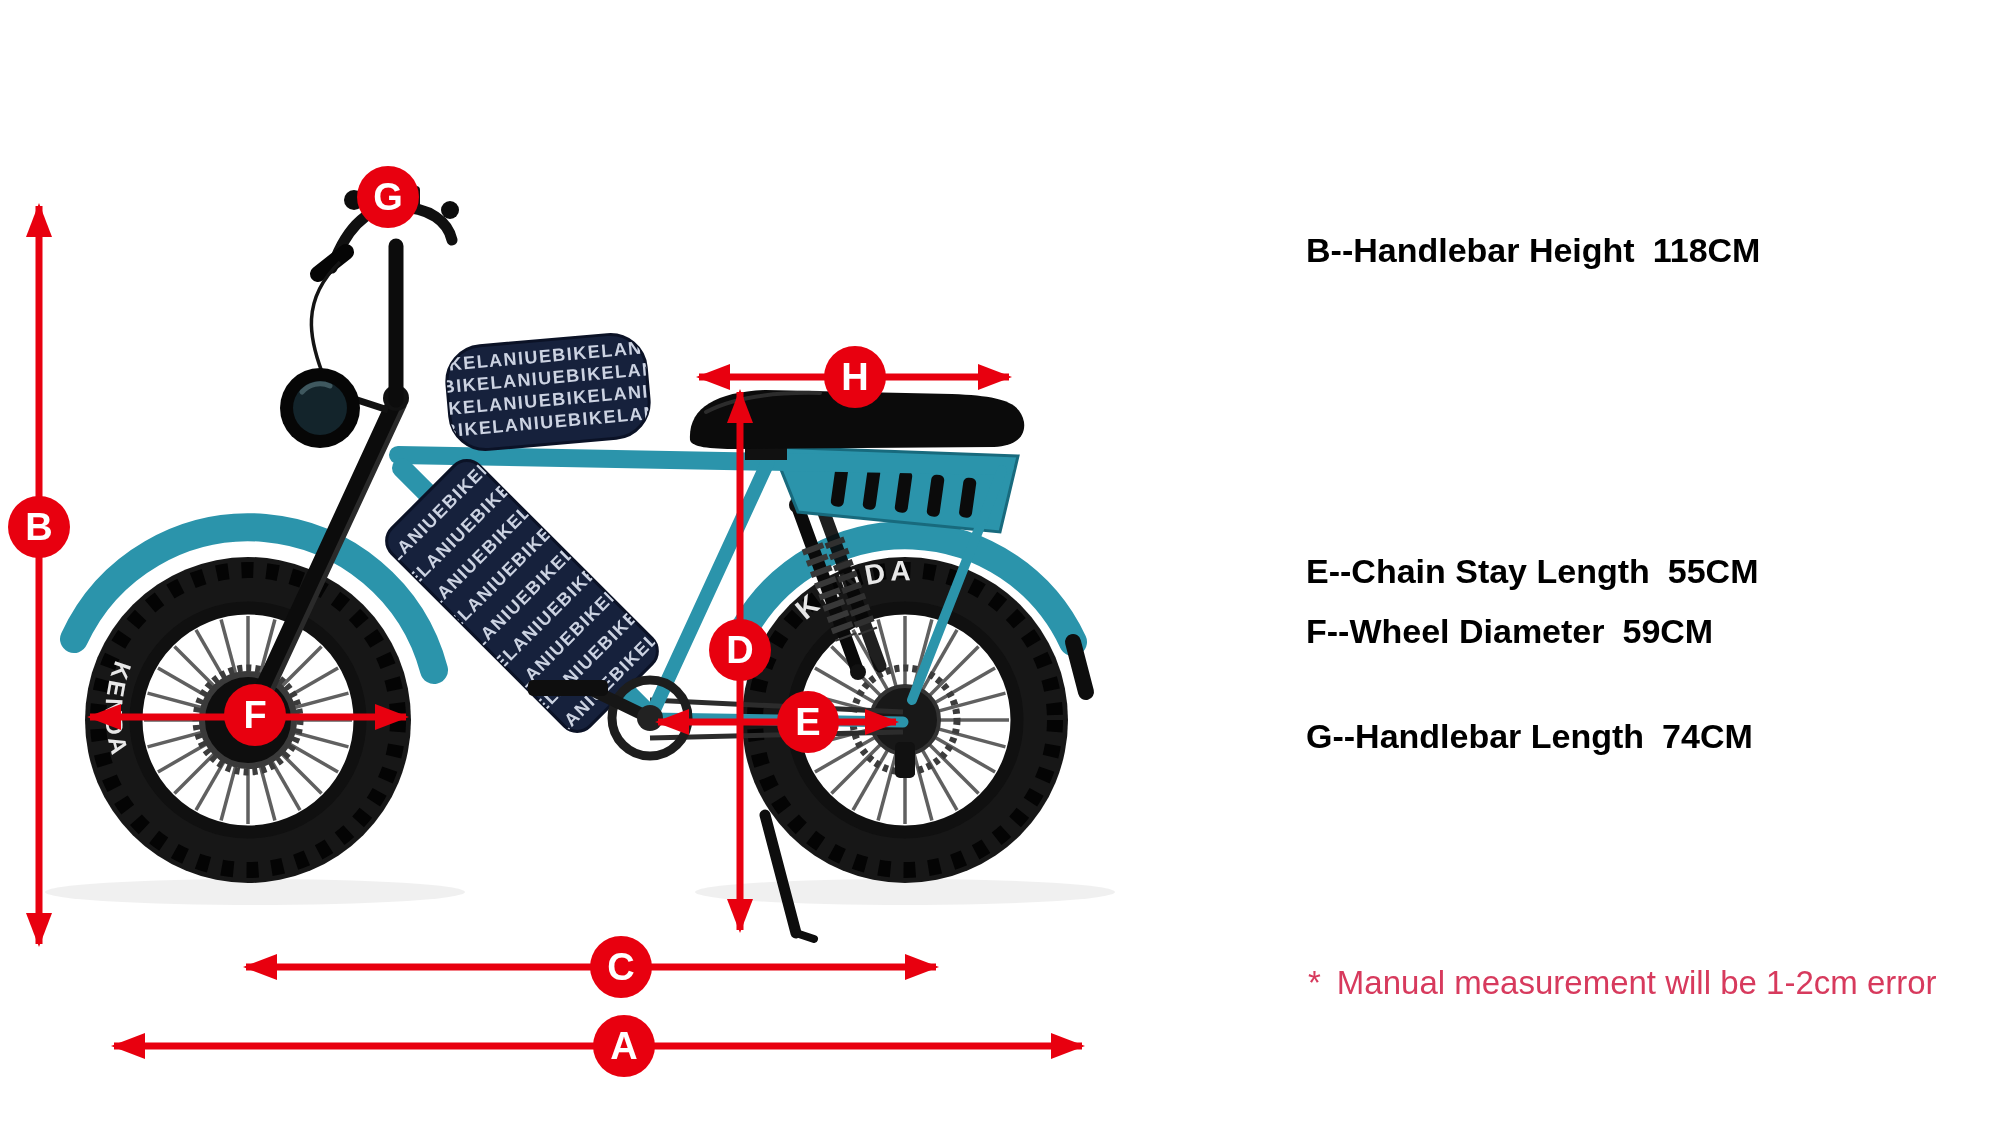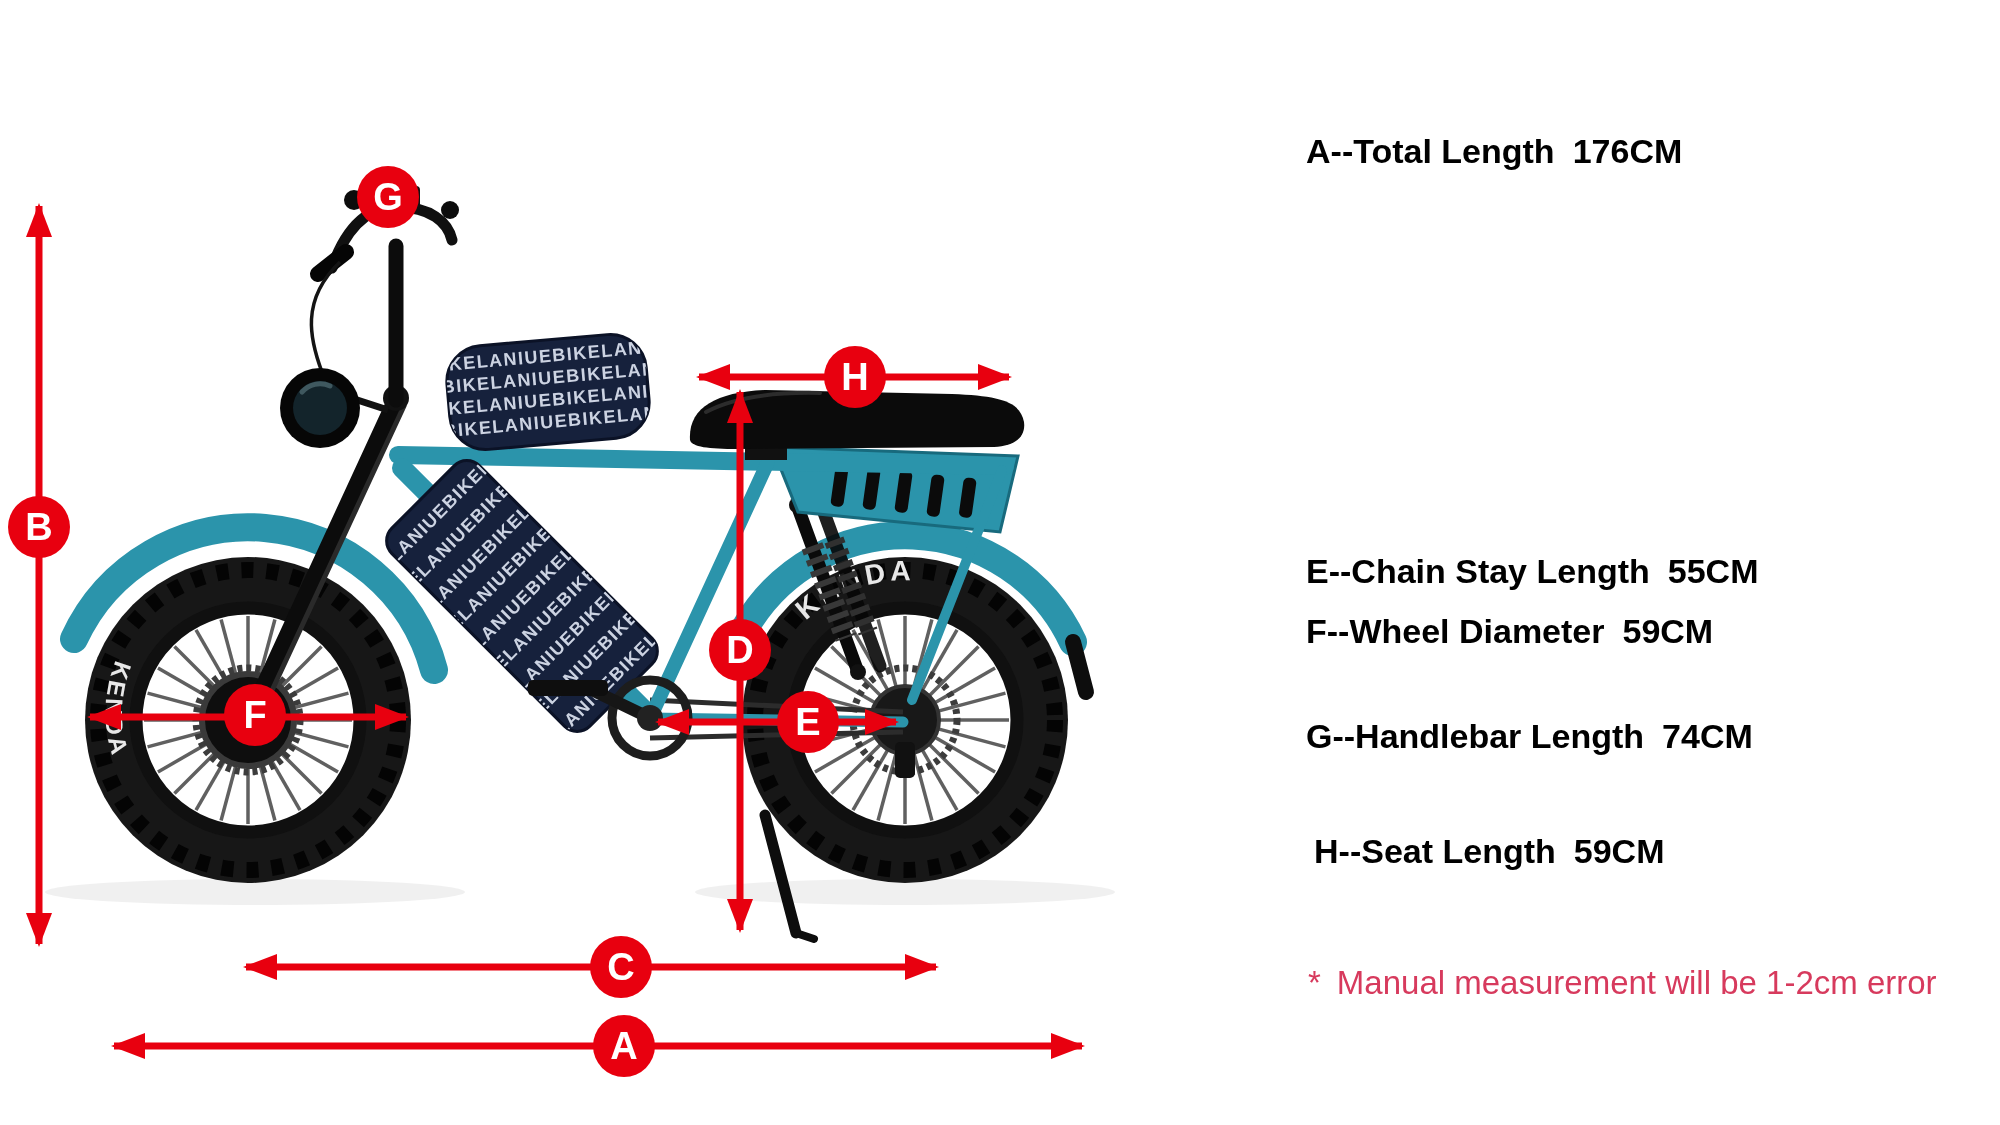--- a/index.html
+++ b/index.html
@@ -221,22 +221,21 @@
   <div class="marker" style="left:593px;top:1015px">A</div>
   <div class="marker" style="left:8px;top:496px">B</div>
   <div class="marker" style="left:590px;top:936px">C</div>
   <div class="marker" style="left:709px;top:619px">D</div>
   <div class="marker" style="left:777px;top:691px">E</div>
   <div class="marker" style="left:224px;top:684px">F</div>
   <div class="marker" style="left:357px;top:166px">G</div>
   <div class="marker" style="left:824px;top:346px">H</div>
 
   <div class="spec-list">
-    <div class="spec-row" style="top:132px"><span class="spec-label">A--Total Length</span><span class="spec-value">176CM</span></div>
+    <div class="spec-row" style="top:231px"><span class="spec-label">B--Handlebar Height</span><span class="spec-value">118CM</span></div>
     <div class="spec-row" style="top:552px"><span class="spec-label">E--Chain Stay Length</span><span class="spec-value">55CM</span></div>
     <div class="spec-row" style="top:612px"><span class="spec-label">F--Wheel Diameter</span><span class="spec-value">59CM</span></div>
     <div class="spec-row" style="top:717px"><span class="spec-label">G--Handlebar Length</span><span class="spec-value">74CM</span></div>
-    <div class="spec-row indent" style="top:832px"><span class="spec-label">H--Seat Length</span><span class="spec-value">59CM</span></div>
 
     <div class="note"><span class="note-star">*</span><span class="note-text">Manual measurement will be 1-2cm error</span></div>
   </div>
 
 </div>
 
 </body></html>

